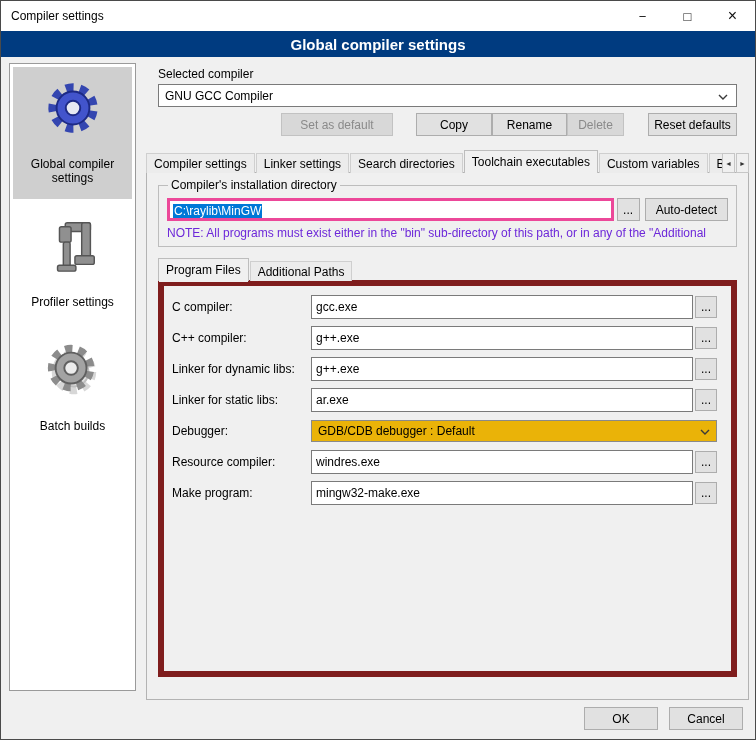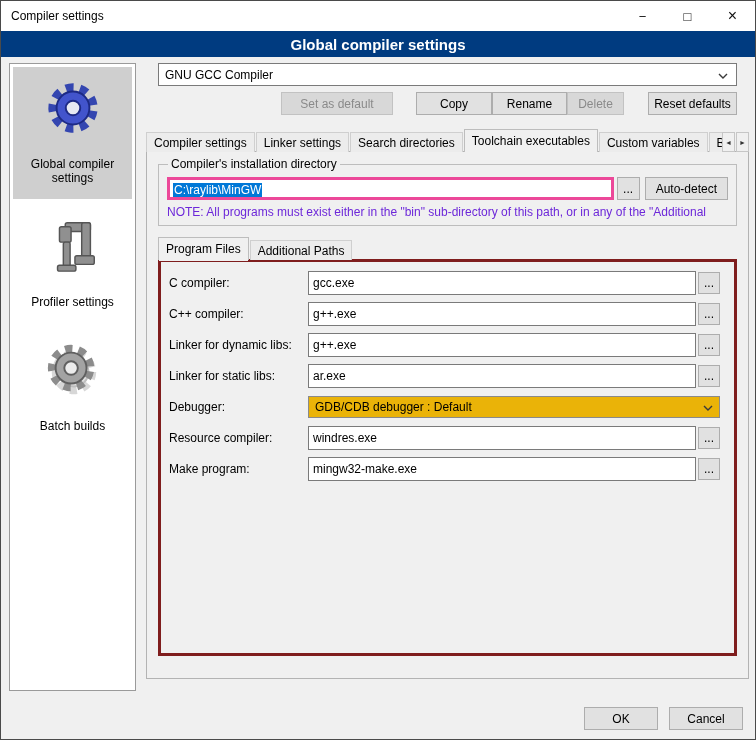--- a/index.html
+++ b/index.html
@@ -54,21 +54,21 @@
   .groupbox-title { position:absolute; top:-8px; left:9px; background:#f0f0f0; padding:0 3px; font-size:12px; }
   .dir-row { display:flex; height:23px; }
   .fake-input { flex:1; border:3px solid #ec4899; background:#ffffff; display:flex; align-items:flex-end; padding:0 3px; font-size:12px; overflow:hidden; }
   .fake-input .sel { background:#0078d7; color:#ffffff; padding:0 1px; white-space:nowrap; }
   .browse-btn { width:23px; margin-left:3px; flex:none; padding:0; }
   .autodetect-btn { margin-left:5px; padding:0 10px; flex:none; }
   .note { margin-top:5px; font-size:12px; color:#6d28d9; white-space:nowrap; overflow:hidden; }
 
   
   .subtabs { display:flex; margin:12px 11px 0; position:relative; z-index:2; align-items:flex-end; height:22px; }
-  .subpanel { position:relative; z-index:1; margin:-1px 11px 0; border:3px solid #7f1d1d; height:397px; padding:10px 14px 0 8px; background:#f0f0f0; }
+  .subpanel { position:relative; z-index:1; margin:-1px 11px 0; border:6px solid #7f1d1d; height:397px; padding:10px 14px 0 8px; background:#f0f0f0; }
 
   .field-row { display:flex; align-items:center; height:22px; margin-bottom:9px; }
   .field-label { width:139px; flex:none; font-size:12px; }
   .field-input { flex:1; min-width:0; height:24px; border:1px solid #7a7a7a; background:#ffffff; font-family:"Liberation Sans",sans-serif; font-size:12px; padding:0 4px; }
   .field-browse { width:22px; height:22px; margin-left:2px; flex:none; }
   .field-combo { flex:1; min-width:0; height:22px; border:1px solid #8a8a8a; background:#eab308; display:flex; align-items:center; justify-content:space-between; padding:0 6px; font-size:12px; }
 
   
   .footer { position:absolute; right:12px; bottom:9px; display:flex; gap:11px; }
   .footer .btn { width:74px; }
@@ -126,20 +126,21 @@
             <circle cx="30" cy="28" r="16" fill="#a3a3a3" stroke="#606060" stroke-width="2"></circle>
             <circle cx="30" cy="28" r="7" fill="#ececec" stroke="#606060" stroke-width="2"></circle>
           </svg>
         </span>
         <span>Batch builds</span>
       </div>
     </div>
 
     <div class="main">
 
+      <div class="section-label">Selected compiler</div>
 
       <div class="combo">
         <span>GNU GCC Compiler</span>
         <span>
           <svg width="10" height="6" viewBox="0 0 10 6">
               <polyline points="1,1 5,5 9,1" fill="none" stroke="#3a3a3a" stroke-width="1.4"></polyline>
             </svg>
         </span>
       </div>
 

